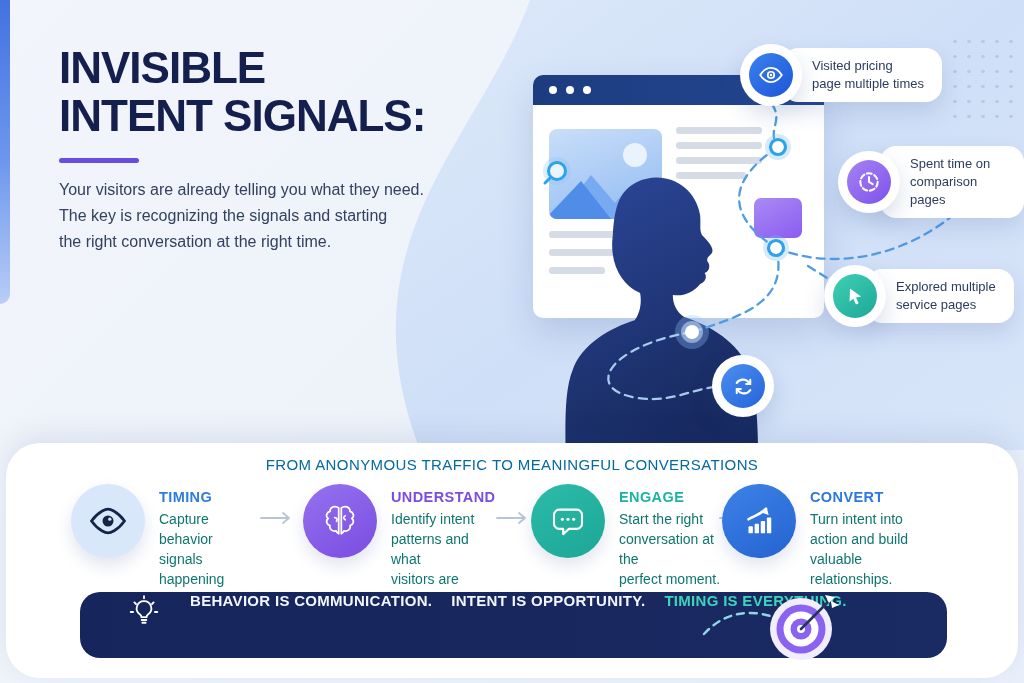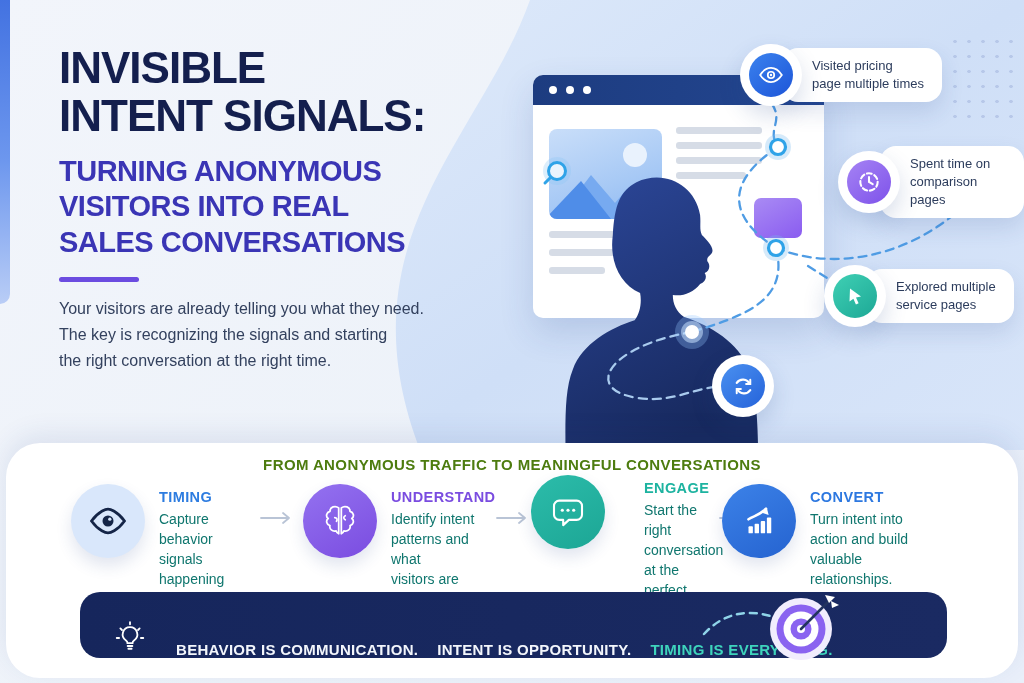--- a/index.html
+++ b/index.html
@@ -49,39 +49,39 @@
   .bi3{background:linear-gradient(140deg,#3fd0b4,#1da896);}
   .bi4{background:linear-gradient(140deg,#4a90f0,#2563da);}
   .badge-pill{margin-left:-20px;background:#fff;border-radius:16px;
     box-shadow:0 10px 22px rgba(40,70,140,.14);
     padding:9px 18px 9px 30px;font-size:13px;line-height:1.38;font-weight:500;
     color:#2c3c5c;white-space:pre-line;}
   
   .panel{position:absolute;left:6px;right:6px;top:443px;bottom:5px;background:#fff;
     border-radius:34px;z-index:6;box-shadow:0 -8px 26px rgba(40,70,140,.10);}
   .process-heading{position:absolute;left:0;right:0;top:13px;text-align:center;
-    font-size:15px;font-weight:700;letter-spacing:.4px;color:#4d7c0f;}
+    font-size:15px;font-weight:400;letter-spacing:.4px;color:#0369a1;}
   .step{position:absolute;display:flex;align-items:flex-start;}
   .step-circle{width:74px;height:74px;border-radius:50%;flex:0 0 74px;
     display:flex;align-items:center;justify-content:center;
     box-shadow:0 8px 16px rgba(40,70,140,.14);}
   .sc1{background:#d9e7fb;}
   .sc2{background:linear-gradient(150deg,#9472f0,#7a4ce0);}
   .sc3{background:linear-gradient(150deg,#2cbcaa,#1ca695);}
   .sc4{background:linear-gradient(150deg,#3c82e8,#2563d0);}
   .step-txt{margin-left:14px;padding-top:5px;}
   .step-label{font-size:14.5px;font-weight:800;letter-spacing:.4px;margin-bottom:5px;}
   .st1 .step-label{color:#2d7ce0;} .st2 .step-label{color:#7a4ce0;}
   .st3 .step-label{color:#1db3a0;} .st4 .step-label{color:#2d78e0;}
   .step-desc{font-size:14px;line-height:1.42;color:#0f766e;white-space:pre-line;}
   .arrow{position:absolute;top:68px;}
   
   .bar{position:absolute;left:74px;top:149px;width:867px;height:66px;border-radius:20px;
-    background:linear-gradient(90deg,#16265c,#1a2a62);display:flex;align-items:flex-end;
-    padding-left:30px;}
+    background:linear-gradient(90deg,#16265c,#1a2a62);display:flex;align-items:flex-start;
+    padding-left:44px;}
   .bar-phrase{font-size:15px;font-weight:700;letter-spacing:.3px;color:#f3f6fc;margin-right:19px;white-space:nowrap;}
   .bar-phrase.teal{color:#3ed4bc;margin-right:0;}
   .bar-bulb{margin-right:26px;display:flex;}
   .bar-dash{position:absolute;left:618px;top:8px;}
   .bar-target{position:absolute;left:681px;top:-9px;}
 </style>
 </head>
 <body>
 
 <div id="canvas">
@@ -95,23 +95,20 @@
       </linearGradient>
     </defs>
     <path d="M530 0 C 480 140, 340 240, 420 450 L 1024 450 L 1024 0 Z" fill="url(#blobg)"></path>
   </svg>
   <div class="left-strip"></div>
   <div class="dots"></div>
 
   <div class="hero">
     <h1 class="hero-title">INVISIBLE
 INTENT SIGNALS:</h1>
-    <div class="hero-sub">TURNING ANONYMOUS
-VISITORS INTO REAL
-SALES CONVERSATIONS</div>
     <div class="hero-rule"></div>
     <div class="hero-intro">Your visitors are already telling you what they need.
 The key is recognizing the signals and starting
 the right conversation at the right time.</div>
   </div>
 
   <div class="browser">
     <div class="browser-bar">
       <span class="bdot"></span>
       <span class="bdot"></span>
@@ -264,21 +261,21 @@
         <div class="step-label">UNDERSTAND</div>
         <div class="step-desc">Identify intent
 patterns and what
 visitors are looking for.</div>
       </div>
     </div>
     <svg class="arrow" style="left:489px;" width="36" height="14">
       <path d="M2 7 H30 M30 7 l-6-5 M30 7 l-6 5" fill="none" stroke="#b9c4d6" stroke-width="1.8" stroke-linecap="round"></path>
     </svg>
 
-    <div class="step st3" style="left:525px;top:32px;width:190px;gap:25px;">
+    <div class="step st3" style="left:525px;top:41px;width:190px;">
       <div class="step-circle sc3">
         <svg width="42" height="42" viewBox="0 0 48 48" fill="none" stroke="#fff" stroke-width="2.4" stroke-linejoin="round">
           <path d="M14 11 h20 a6 6 0 0 1 6 6 v10 a6 6 0 0 1-6 6 h-9 l-6.5 6 v-6 H14 a6 6 0 0 1-6-6 V17 a6 6 0 0 1 6-6 z"></path>
           <circle cx="17.5" cy="22" r="1.8" fill="#fff" stroke="none"></circle>
           <circle cx="24" cy="22" r="1.8" fill="#fff" stroke="none"></circle>
           <circle cx="30.5" cy="22" r="1.8" fill="#fff" stroke="none"></circle>
         </svg>
       </div>
       <div class="step-txt">
         <div class="step-label">ENGAGE</div>

